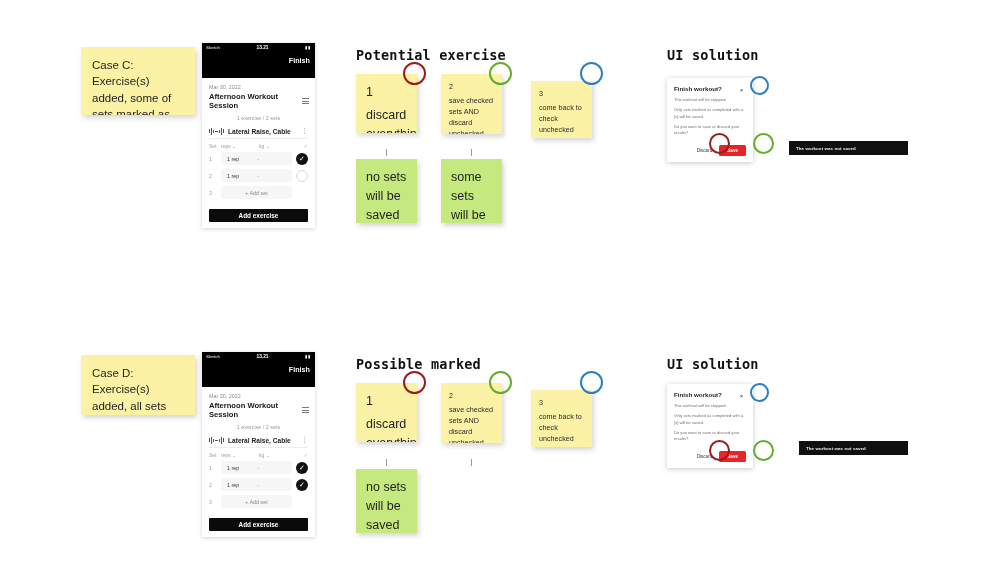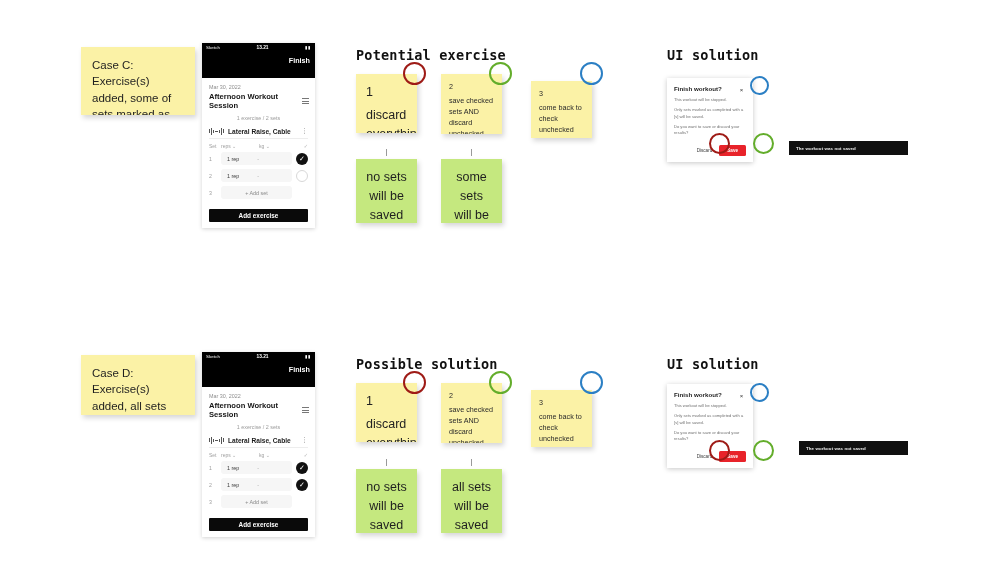--- a/index.html
+++ b/index.html
@@ -29,21 +29,21 @@
   }
 
   
   .note {
     box-sizing: border-box;
     box-shadow: 2px 3px 5px rgba(0,0,0,0.16);
     line-height: 1.33;
     overflow: hidden;
   }
   .note-yellow { background: #fbf2a6; }
-  .note-green { background: #c5e87f; text-align: center; }
+  .note-green { background: #c5e87f; }
 
   .note-case {
     padding: 10px 11px;
     font-size: 11.5px;
     line-height: 1.42;
     color: #1f1f1f;
     margin-left: 24px;
   }
   .note-big {
     padding: 9px 10px;
@@ -377,21 +377,21 @@
 
       <div class="ph-setrow">
         <span class="ph-setno">3</span>
         <div class="ph-addset">+ Add set</div>
         <div style="width:16px"></div>
       </div>
     </div>
     <div class="ph-addex">Add exercise</div>
   </div>
 
-  <div class="sec-title abs" style="left:356px; top:356px;">Possible solution</div>
+  <div class="sec-title abs" style="left:356px; top:356px;">Possible marked</div>
 
   <div class="note note-yellow note-big abs" style="left:356px; top:383px; width:61px; height:59px;">
     <span class="note-num">1</span>
     <span>discard everything</span>
   </div>
   <div class="ring ring-red abs" style="left:403px; top:371px; width:23px; height:23px;"></div>
 
   <div class="note note-yellow note-small abs" style="left:441px; top:383px; width:61px; height:60px;">
     <span class="note-num">2</span>
     <span>save checked sets AND discard unchecked sets if any</span>
@@ -401,21 +401,20 @@
   <div class="note note-yellow note-small abs" style="left:531px; top:390px; width:61px; height:57px;">
     <span class="note-num">3</span>
     <span>come back to check unchecked sets if any (then press Finish again)</span>
   </div>
   <div class="ring ring-blue abs" style="left:580px; top:371px; width:23px; height:23px;"></div>
 
   <div class="tick abs" style="left:386px; top:459px; height:7px;"></div>
   <div class="tick abs" style="left:471px; top:459px; height:7px;"></div>
 
   <div class="note note-green note-green-txt abs" style="left:356px; top:469px; width:61px; height:64px;">no sets will be saved</div>
-  <div class="note note-green note-green-txt abs" style="left:441px; top:469px; width:61px; height:64px;">all sets will be saved</div>
 
   <div class="sec-title abs" style="left:667px; top:356px;">UI solution</div>
 
   <div class="dlg" style="left:667px; top:384px;">
     <div class="dlg-title">Finish workout?</div>
     <div class="dlg-p">This workout will be stopped.</div>
     <div class="dlg-p">Only sets marked as completed with a [v] will be saved.</div>
     <div class="dlg-p">Do you want to save or discard your results?</div>
     <div class="dlg-actions">
       <div class="dlg-discard">Discard</div>

